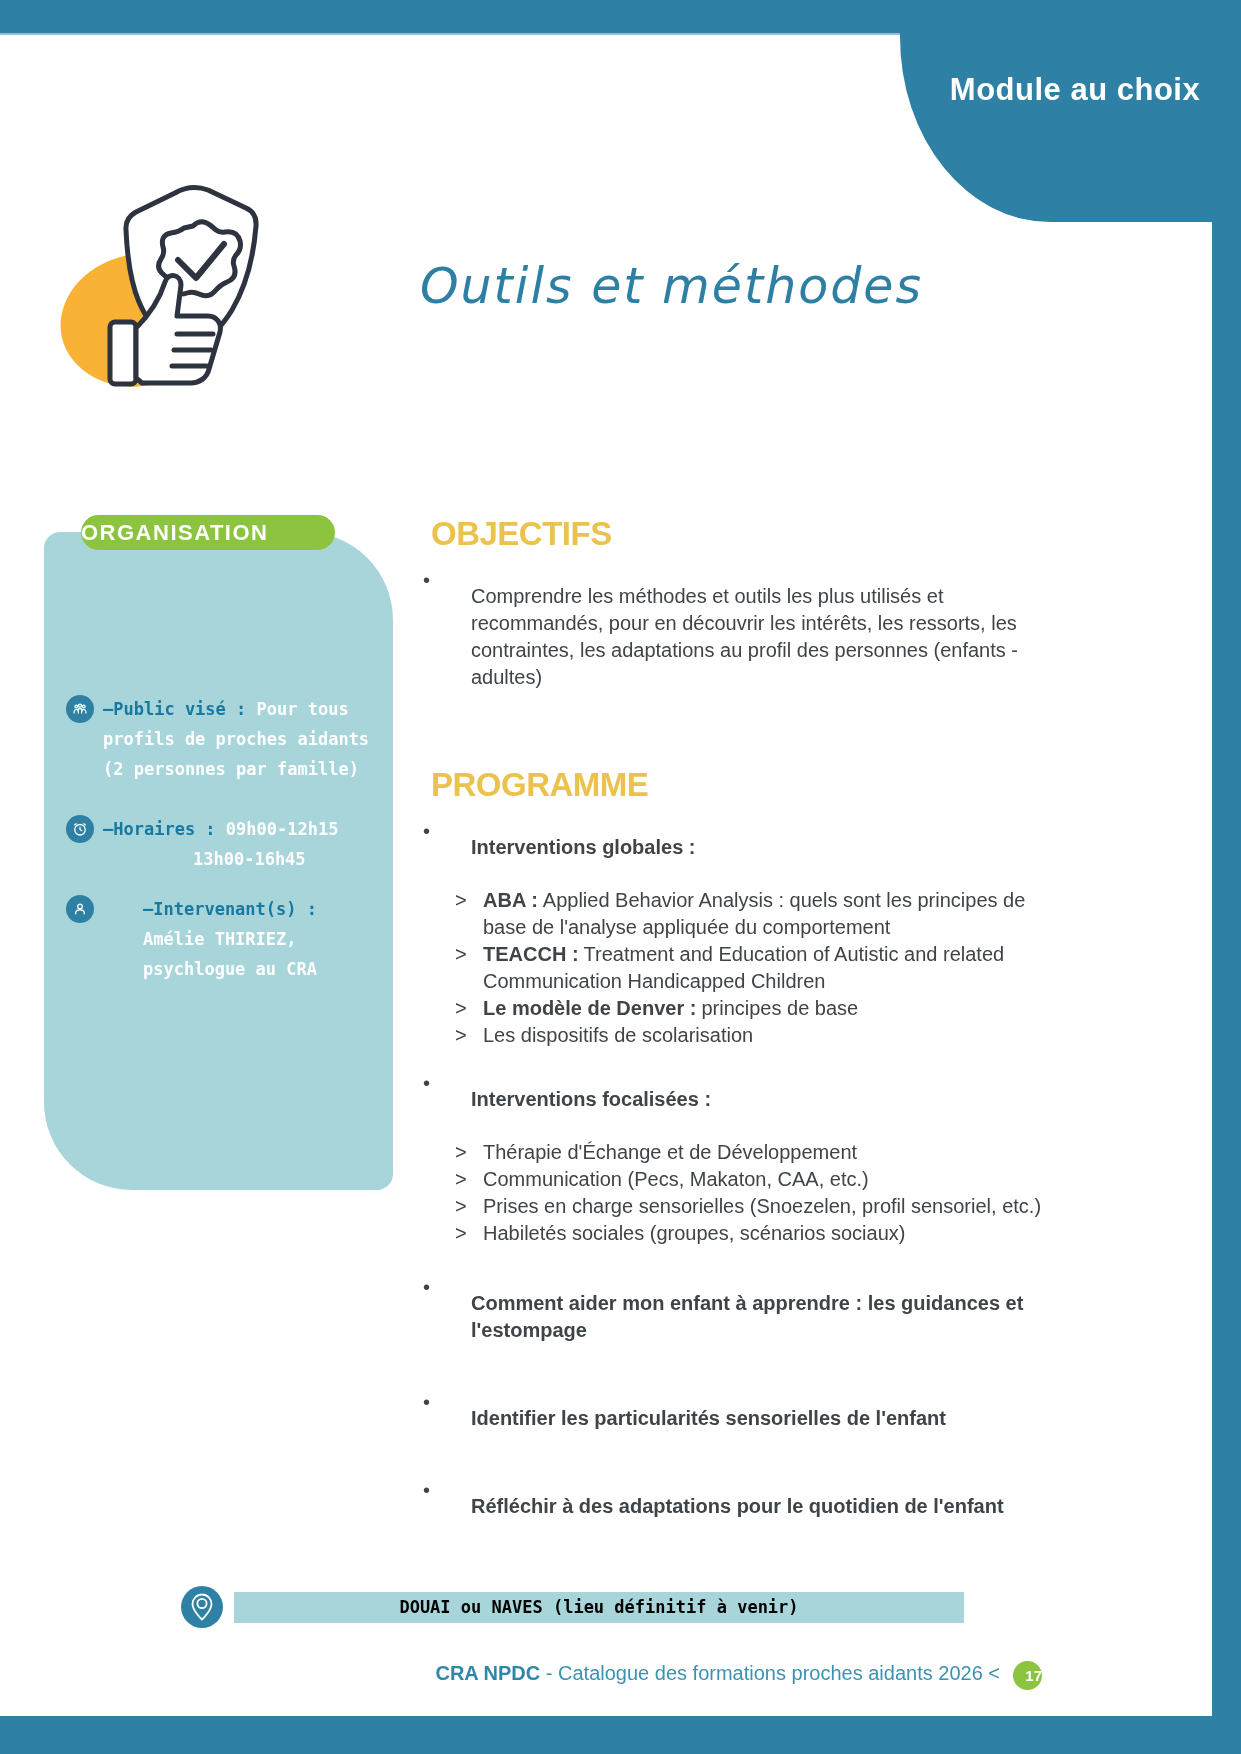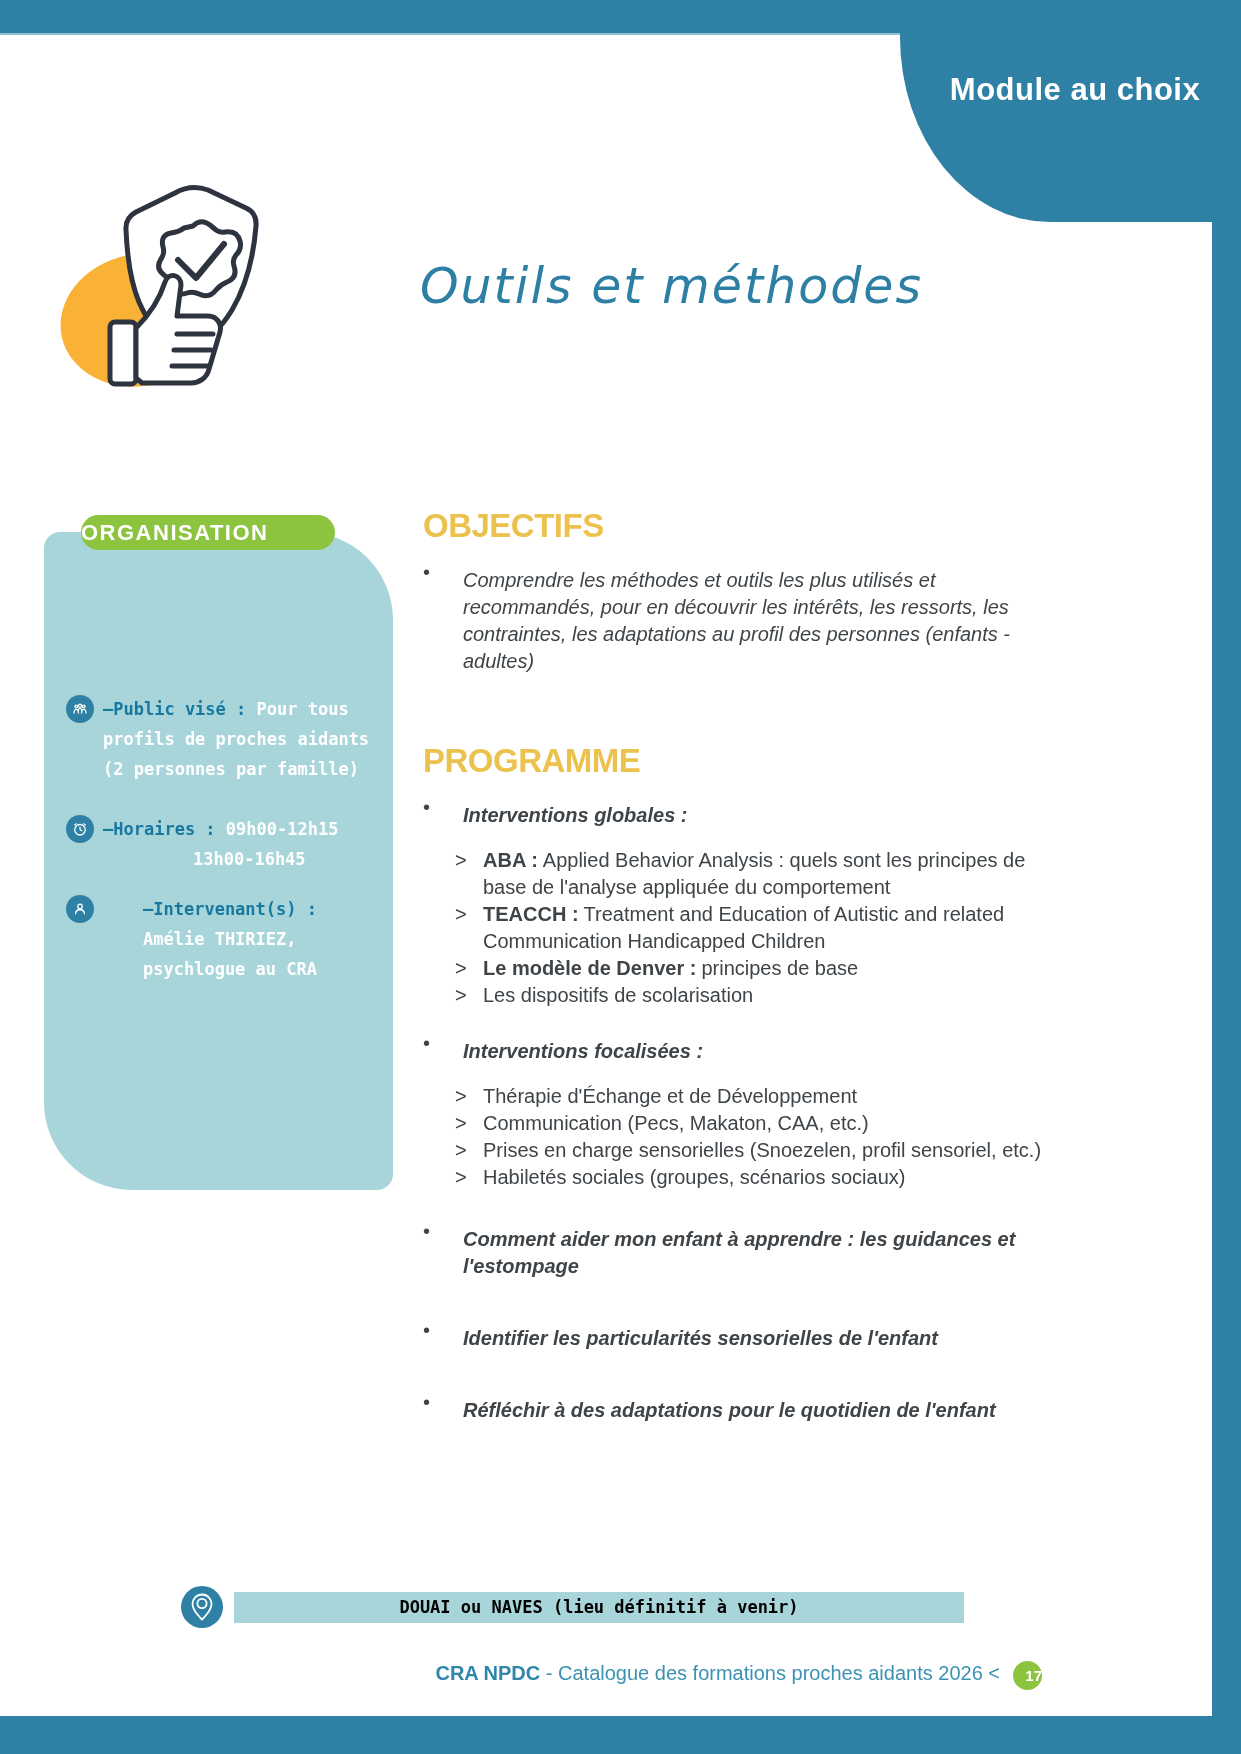--- a/index.html
+++ b/index.html
@@ -38,25 +38,25 @@
   .org-item .txt{margin-left:59px;margin-right:6px;
      font-family:"DejaVu Sans Mono",monospace;font-weight:bold;font-size:17px;line-height:30px;}
   .org-label{color:#1778a0;}
   .org-val{color:#fff;}
   .org-line{color:#fff;display:block;}
   .ind .org-line{padding-left:90px;}
   .item-dates{top:64px;} .item-public{top:162px;} .item-horaires{top:282px;} .item-interv{top:362px;padding-left:40px;}
 
   
   .main{position:absolute;left:423px;top:506px;width:622px;}
-  .sec-h{margin:0;color:#ecc24e;font-size:33px;font-weight:bold;letter-spacing:-.5px;line-height:40px;}
+  .sec-h{margin:8px;color:#ecc24e;font-size:33px;font-weight:bold;letter-spacing:-.5px;line-height:40px;}
   .h-prog{margin-top:58px;}
   .brow{display:flex;margin-top:13px;font-size:20px;line-height:27px;}
   .brow .mk{width:32px;flex:0 0 32px;color:#3f4448;}
-  .brow p{margin:8px;font-style:italic;}
+  .brow p{margin:16px;}
   .brow.strong p{font-weight:bold;}
   .subs{margin-top:10px;padding-left:32px;}
   .srow{display:flex;font-size:20px;line-height:27px;}
   .srow .mk{width:28px;flex:0 0 28px;}
   .srow p{margin:0;}
   .srow b{margin-right:5px;text-align:center;}
   .srow b:empty{margin-right:0;}
   .gap20{margin-top:21px;}
   .gap28{margin-top:29px;}
   .gap26{margin-top:27px;}

